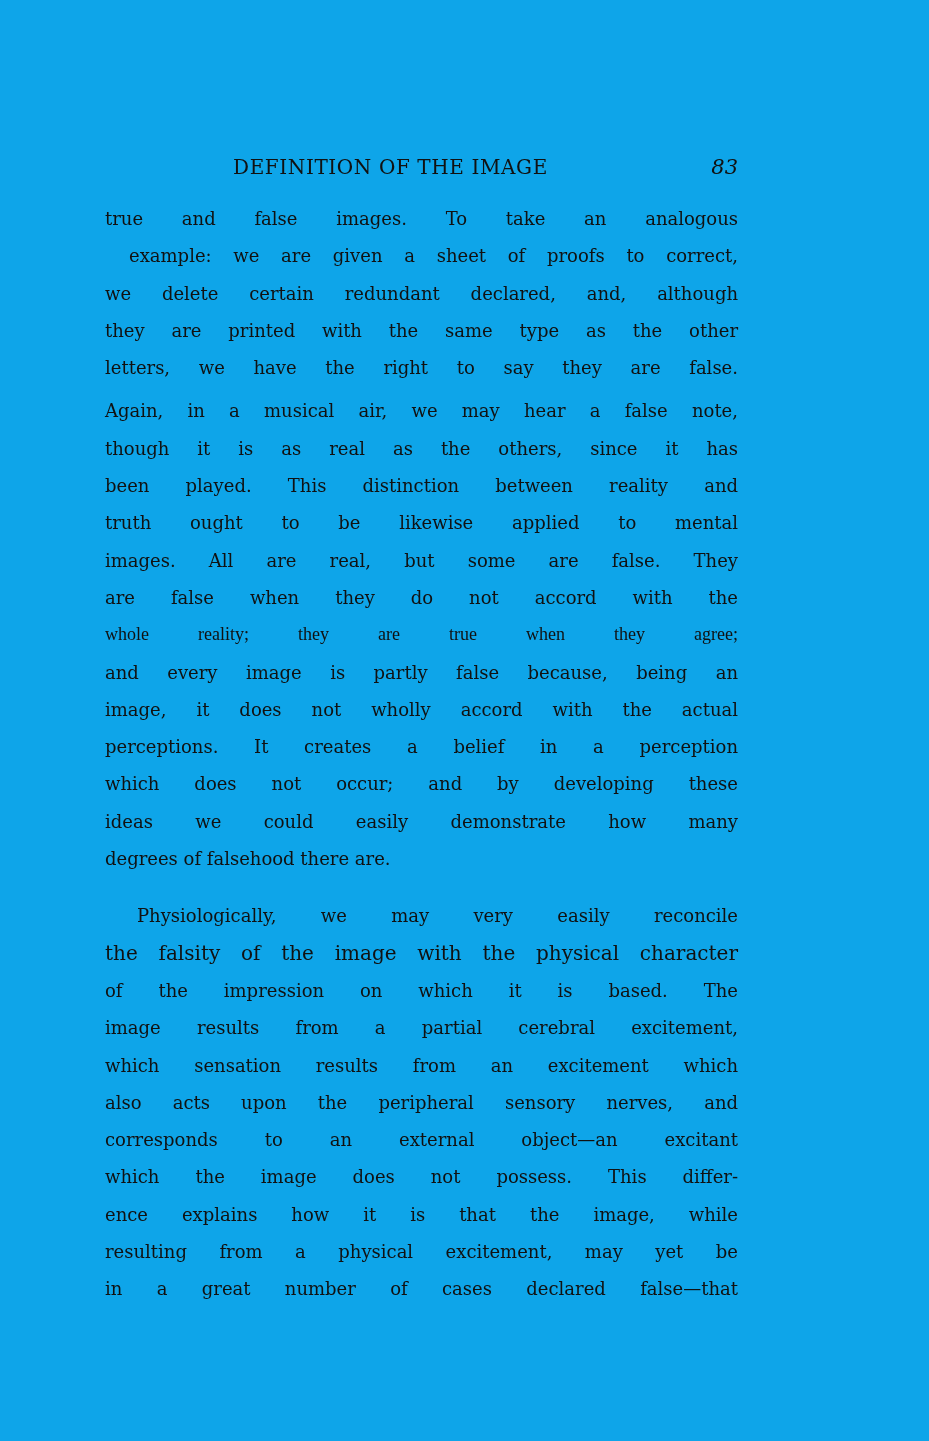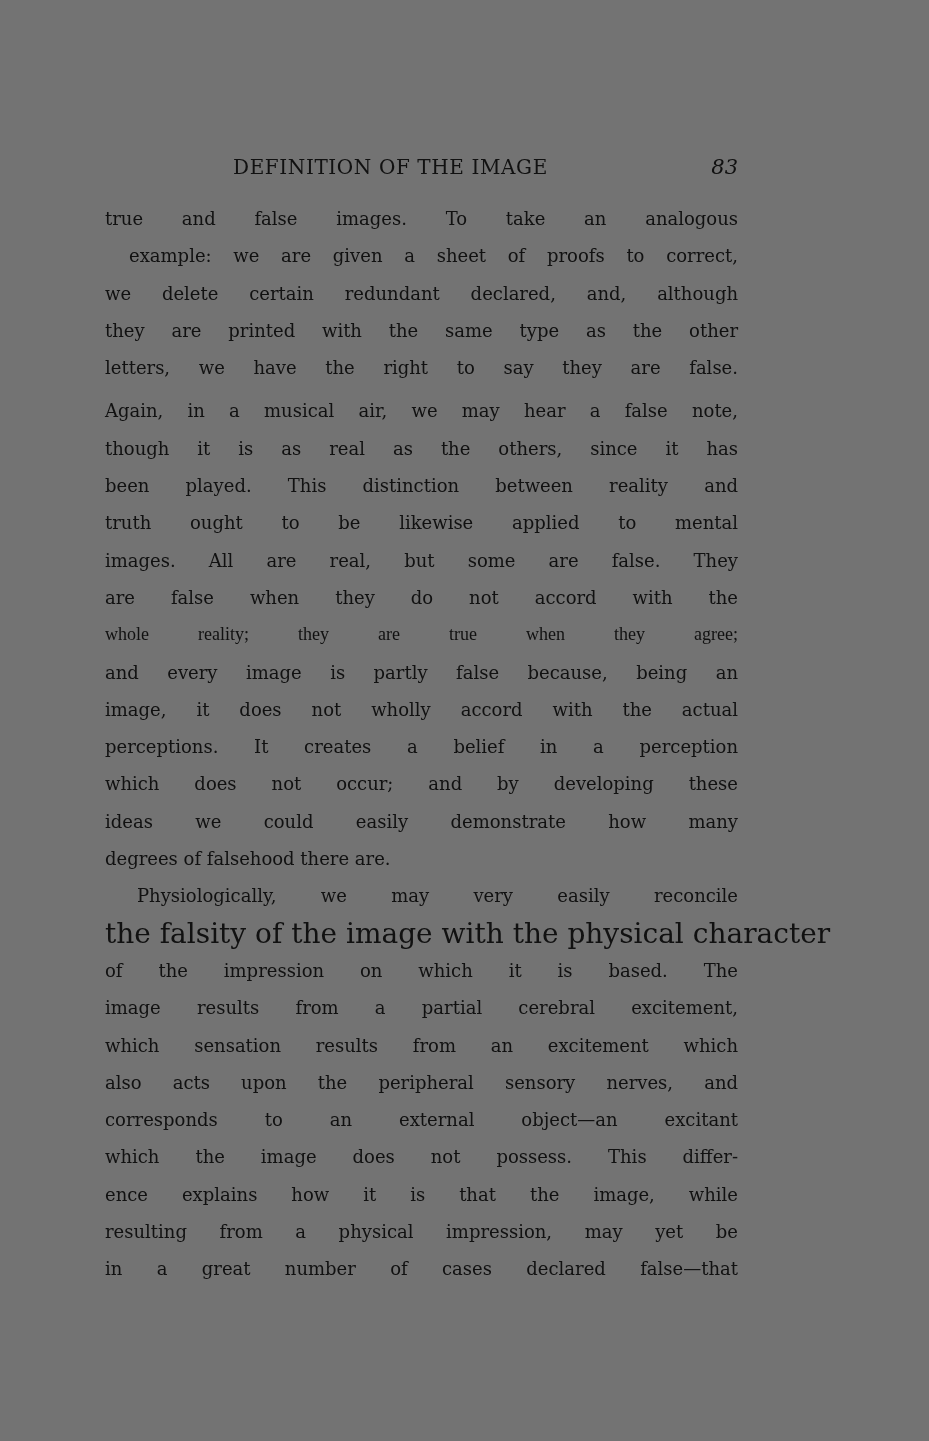--- a/index.html
+++ b/index.html
@@ -1,17 +1,17 @@
 <!DOCTYPE html>
 <html><head>
   <meta charset="utf-8">
   <style>
     html, body { margin: 0; padding: 0; background: #ffffff; }
     body { width: 929px; height: 1441px; position: relative; overflow: hidden; }
-    .page { position: absolute; left: 0; top: 0; width: 929px; height: 1441px; background: #737373; color: #111111; font-family: "DejaVu Serif", "Liberation Serif", serif; }
+    .page { position: absolute; left: 0; top: 0; width: 929px; height: 1441px; background: #0ea5e9; color: #111111; font-family: "DejaVu Serif", "Liberation Serif", serif; }
     .running-head { position: absolute; top: 155px; left: 230px; width: 510px; height: 30px; }
     .running-title { position: absolute; left: 3px; top: 0; font-size: 20px; letter-spacing: 0.6px; white-space: nowrap; }
     .page-number { position: absolute; right: 2px; top: 0; font-size: 21px; font-style: italic; }
     .body-text { position: absolute; left: 105px; top: 200px; width: 633px; }
     .line { height: 37.3px; line-height: 37.3px; font-size: 18px; text-align: justify; text-align-last: justify; white-space: nowrap; overflow: visible; }
     .line.last { text-align-last: left; }
     .line.indent { padding-left: 32px; }
     .para2 { margin-top: 0; }
   </style>
 </head>
@@ -38,26 +38,26 @@
       <div class="line" style="white-space: nowrap;">are false when they do not accord with the</div>
       <div class="line" style="white-space: nowrap; font-family: Liberation Serif, serif;">whole reality; they are true when they agree;</div>
       <div class="line" style="white-space: nowrap;">and every image is partly false because, being an</div>
       <div class="line" style="white-space: nowrap;">image, it does not wholly accord with the actual</div>
       <div class="line" style="white-space: nowrap;">perceptions. It creates a belief in a perception</div>
       <div class="line" style="white-space: nowrap;">which does not occur; and by developing these</div>
       <div class="line" style="white-space: nowrap;">ideas we could easily demonstrate how many</div>
       <div class="line last" style="white-space: nowrap;">degrees of falsehood there are.</div>
     </div>
     <div class="paragraph para2">
-      <div class="line indent" style="white-space: nowrap;">Physiologically, we may very easily reconcile</div>
-      <div class="line" style="white-space: nowrap; font-size: 28px;">the falsity of the image with the physical character</div>
+      <div class="line indent" style="white-space: nowrap; margin-top: 20px;">Physiologically, we may very easily reconcile</div>
+      <div class="line" style="white-space: nowrap; font-size: 20px;">the falsity of the image with the physical character</div>
       <div class="line" style="white-space: nowrap;">of the impression on which it is based. The</div>
       <div class="line" style="white-space: nowrap;">image results from a partial cerebral excitement,</div>
       <div class="line" style="white-space: nowrap;">which sensation results from an excitement which</div>
       <div class="line" style="white-space: nowrap;">also acts upon the peripheral sensory nerves, and</div>
       <div class="line" style="white-space: nowrap;">corresponds to an external object—an excitant</div>
       <div class="line" style="white-space: nowrap;">which the image does not possess. This differ-</div>
       <div class="line" style="white-space: nowrap;">ence explains how it is that the image, while</div>
-      <div class="line" style="white-space: nowrap;">resulting from a physical impression, may yet be</div>
+      <div class="line" style="white-space: nowrap;">resulting from a physical excitement, may yet be</div>
       <div class="line" style="white-space: nowrap;">in a great number of cases declared false—that</div>
     </div>
   </div>
 </div>
 
 </body></html>

